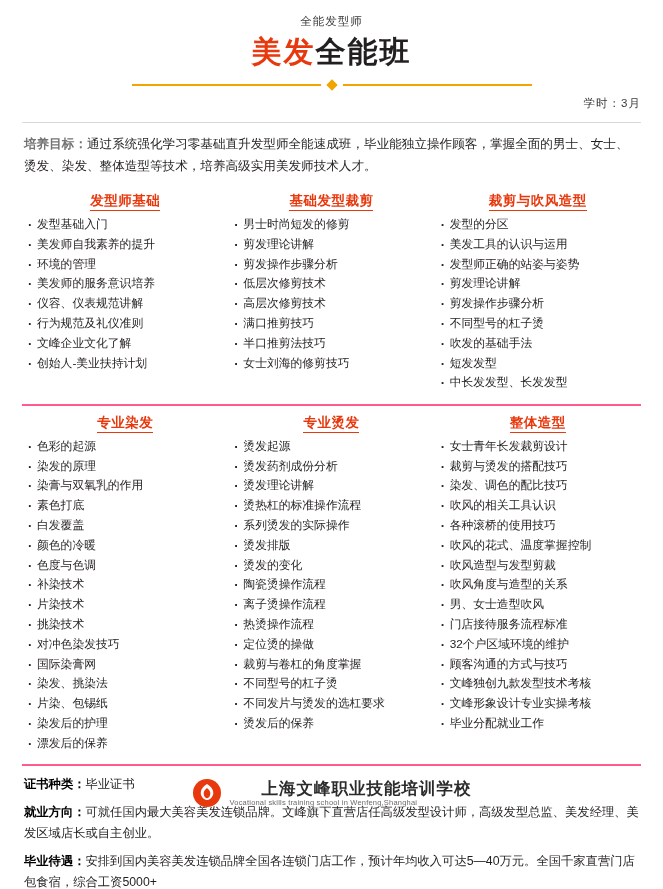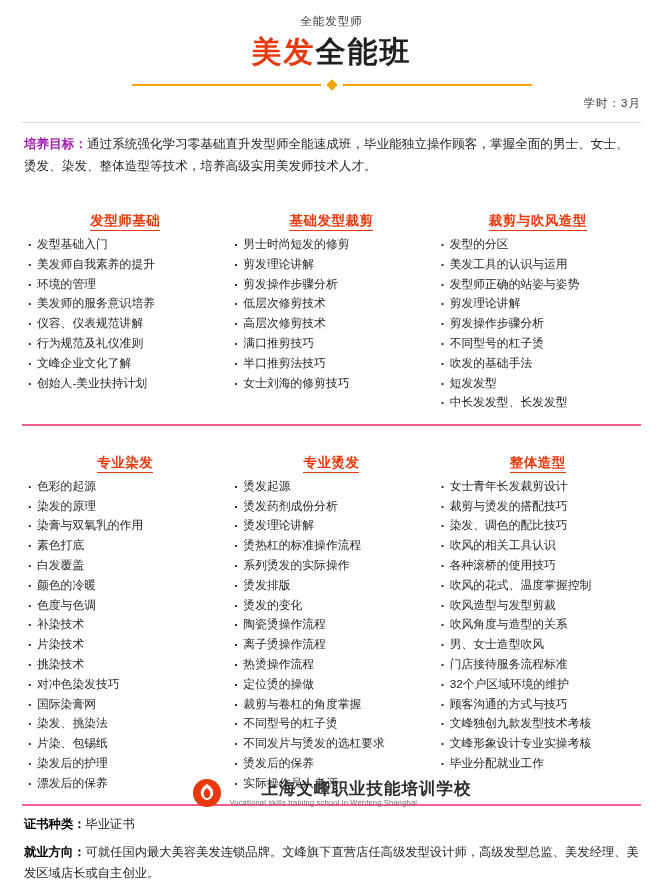--- a/index.html
+++ b/index.html
@@ -24,25 +24,25 @@
   .hdr-title .accent { color: #e8380d; }
   .hdr-rule-wrap { display: flex; align-items: center; justify-content: center; margin: 8px auto 7px; width: 400px; }
   .hdr-rule { height: 2px; background: #f0a500; flex: 1; }
   .hdr-diamond { width: 8px; height: 8px; background: #f0a500; transform: rotate(45deg); margin: 0 7px; }
   .hdr-hours { font-size: 11.5px; color: #3a3a3a; letter-spacing: 1px; text-align: right; }
 
   .divider { height: 1px; background: #d9d9d9; margin: 11px 0 0; }
 
   
   .goal { font-size: 12.6px; line-height: 1.75; padding: 10px 2px 9px; }
-  .goal .k { color: #a21caf; font-weight: bold; }
+  .goal .k { color: #737373; font-weight: bold; }
 
   
   .cols { display: flex; gap: 0; }
-  .col { flex: 1; padding: 0 4px; margin-top: 20px; }
+  .col { flex: 1; padding: 0 4px; }
   .col-h {
     color: #e8380d; font-weight: bold; font-size: 13.5px;
     text-align: center; margin: 6px 0 9px; letter-spacing: .5px;
   }
   .col-h span { border-bottom: 1px solid #e8380d; padding-bottom: 2px; }
   .col ul { list-style: none; margin: 0; padding: 0; }
   .col li {
     font-size: 11.8px; line-height: 1.0; padding: 0 0 8px 11px;
     position: relative; color: #231f20; white-space: nowrap;
   }
@@ -164,21 +164,20 @@
         <li>烫发排版</li>
         <li>烫发的变化</li>
         <li>陶瓷烫操作流程</li>
         <li>离子烫操作流程</li>
         <li>热烫操作流程</li>
         <li>定位烫的操做</li>
         <li>裁剪与卷杠的角度掌握</li>
         <li>不同型号的杠子烫</li>
         <li>不同发片与烫发的选杠要求</li>
         <li>烫发后的保养</li>
-        <li>实际操作员人考评</li>
       </ul>
     </div>
     <div class="col">
       <div class="col-h"><span>整体造型</span></div>
       <ul>
         <li>女士青年长发裁剪设计</li>
         <li>裁剪与烫发的搭配技巧</li>
         <li>染发、调色的配比技巧</li>
         <li>吹风的相关工具认识</li>
         <li>各种滚桥的使用技巧</li>

